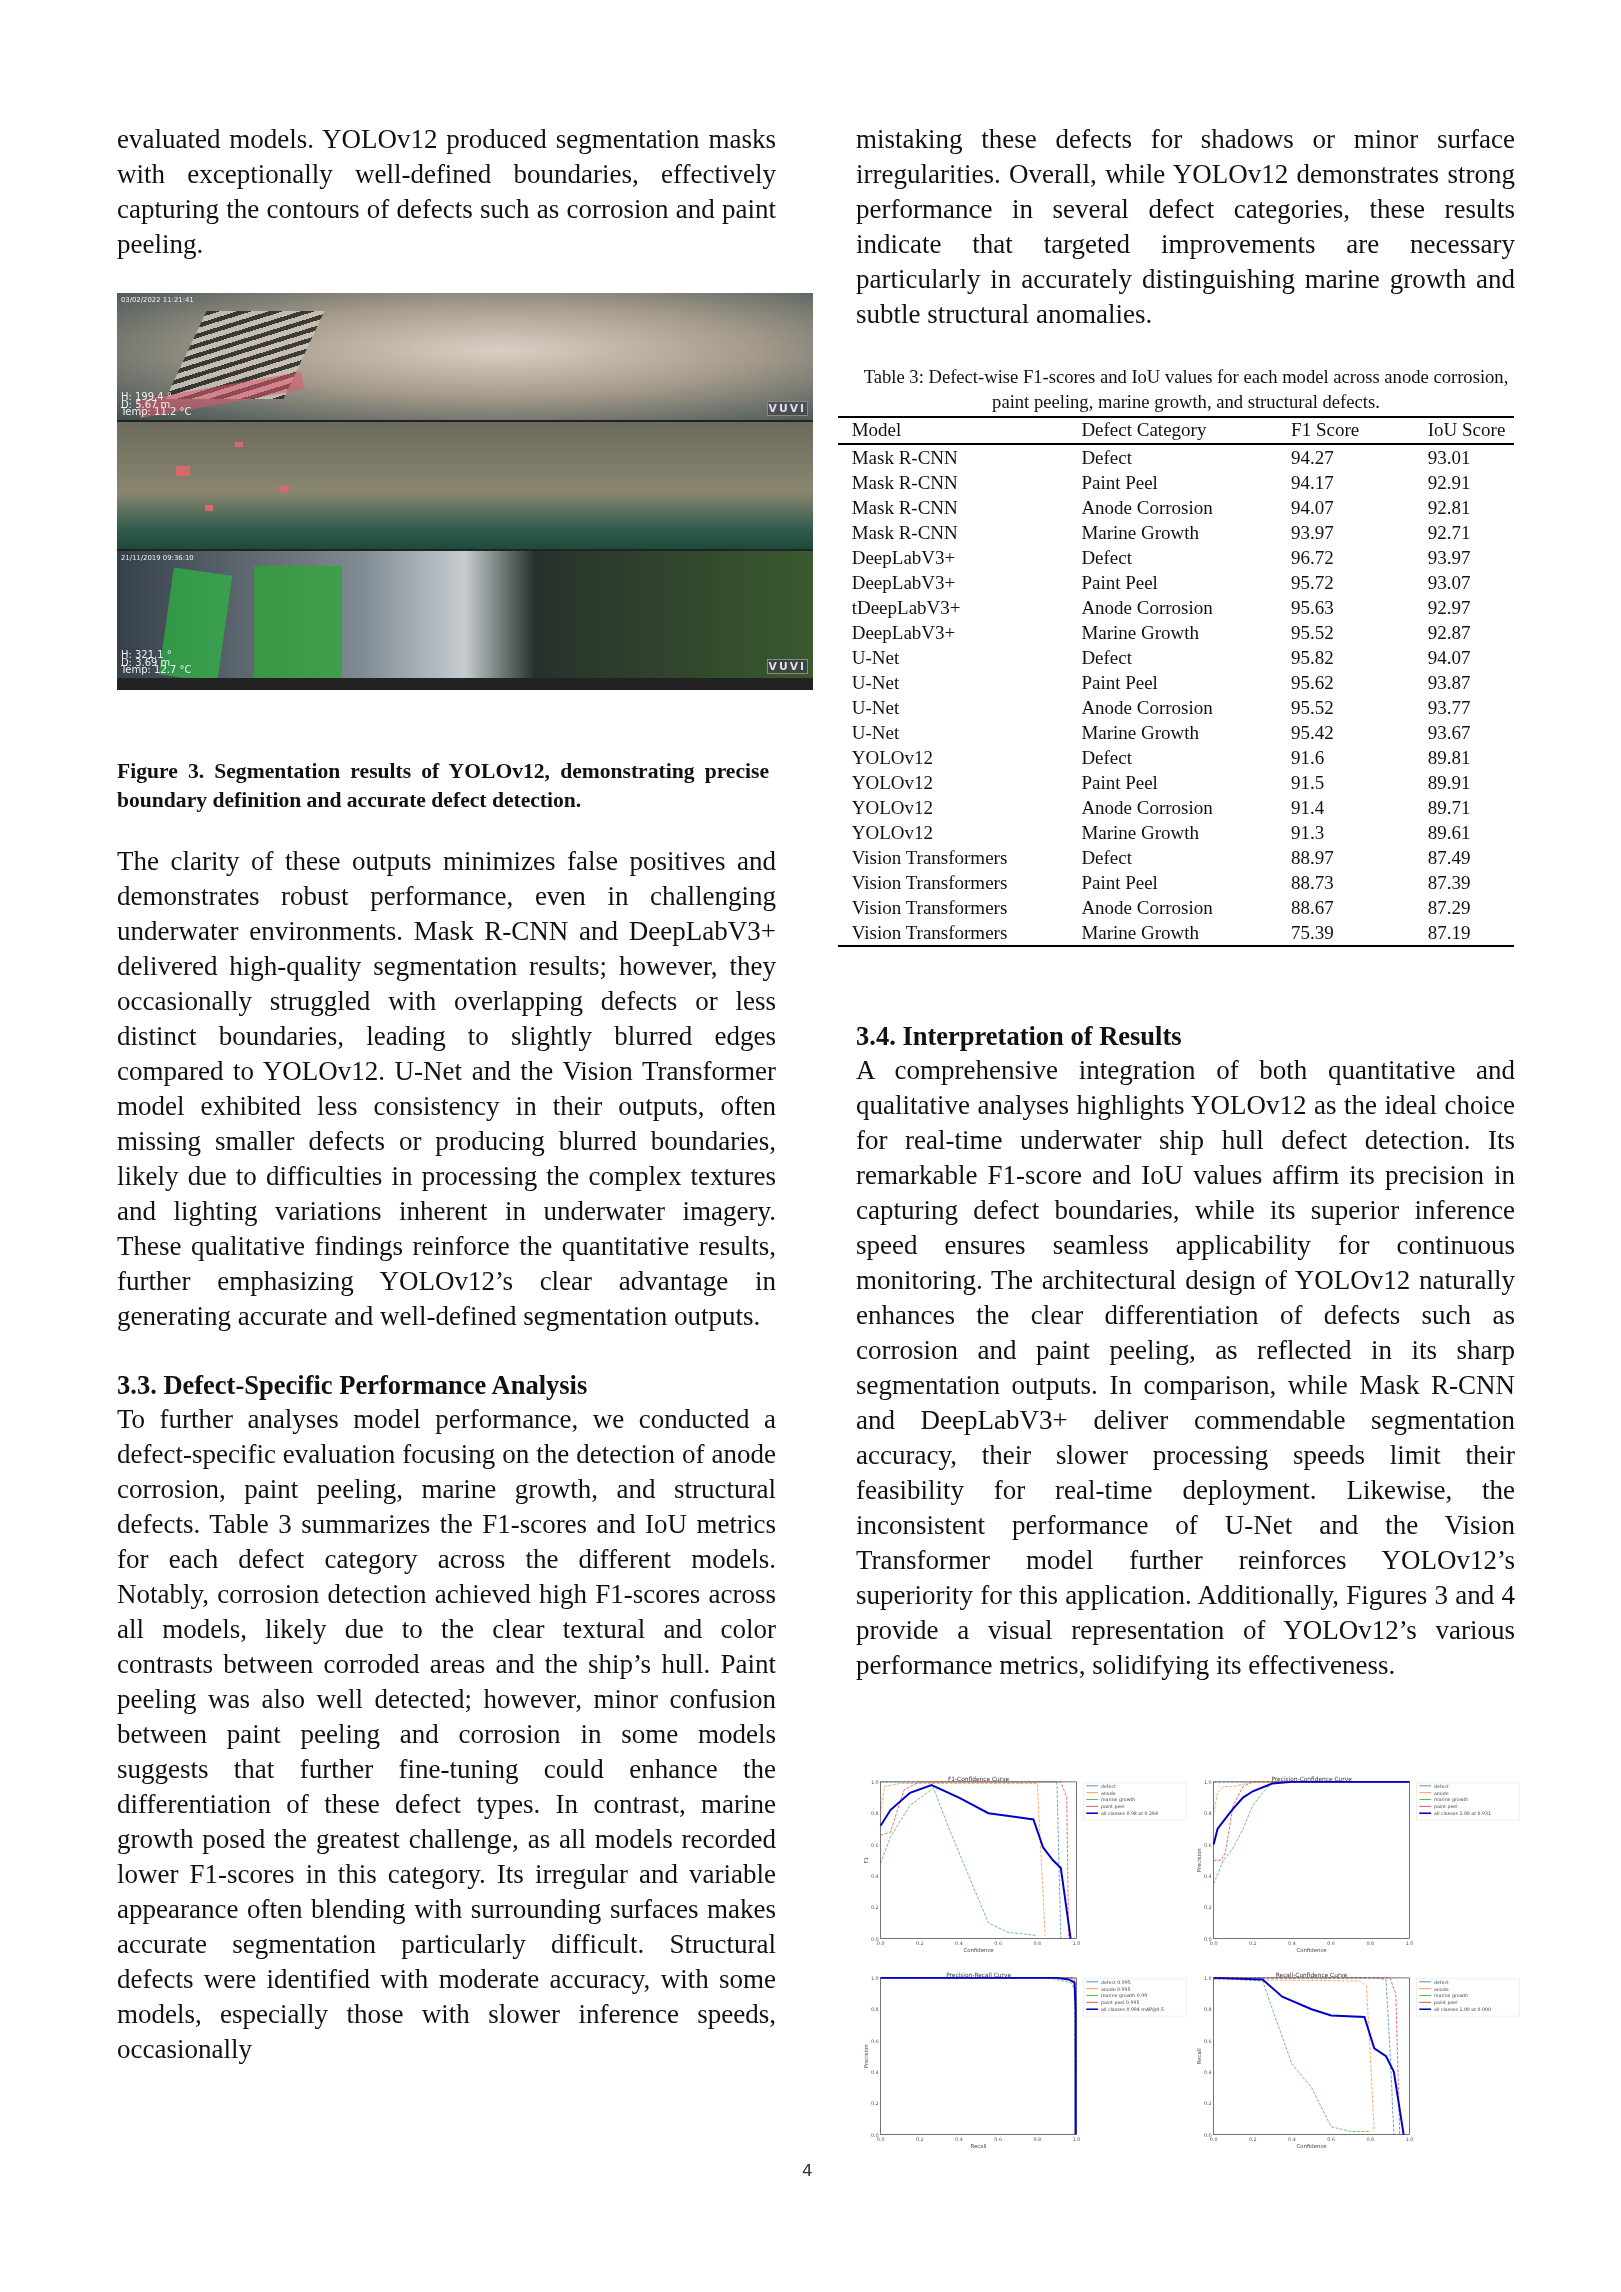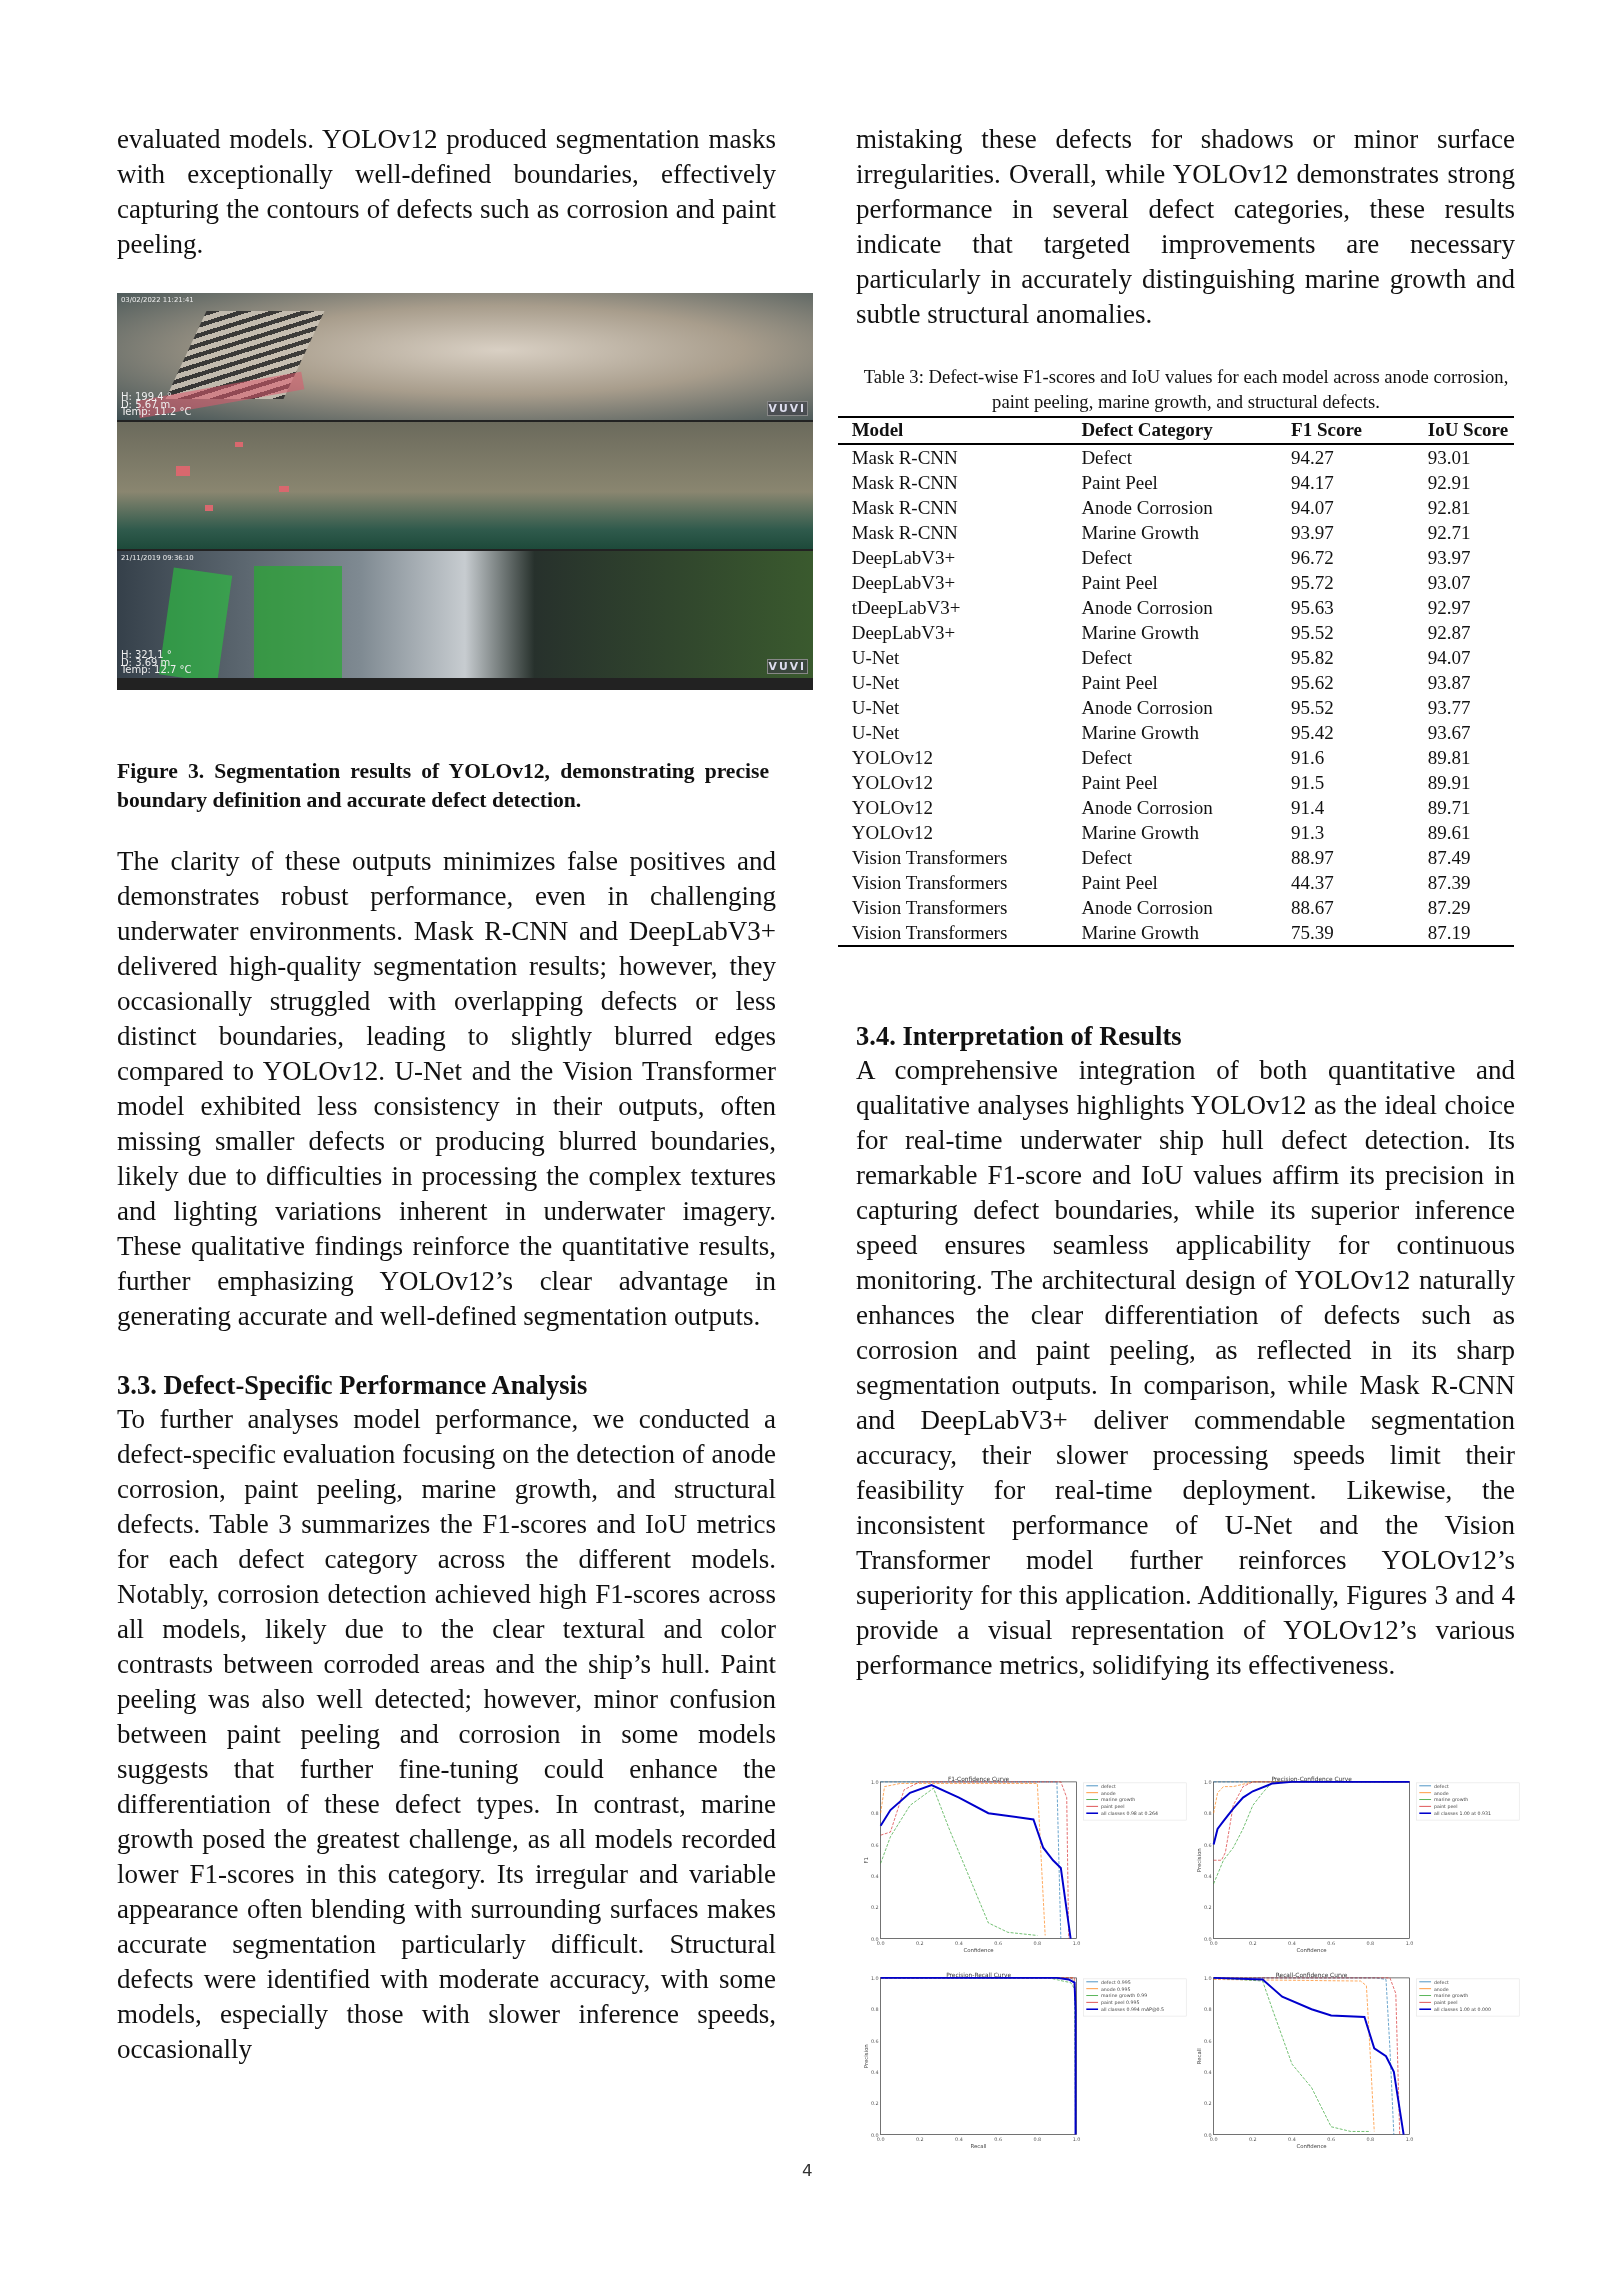--- a/index.html
+++ b/index.html
@@ -12,21 +12,21 @@
   .heading { font-weight: bold; font-size: 26.5px; line-height: 34px; margin: 0; }
   .figure3 { width: 696px; height: 397px; margin: 31px 0 0 0; position: relative; display: grid;
              grid-template-columns: repeat(1, 1fr); grid-template-rows: repeat(3, 1fr); gap: 2px; background: #222; }
   .tile { position: relative; overflow: hidden; }
   .tile .stamp { position: absolute; left: 3.9px; bottom: 3.9px; font-family: "DejaVu Sans", sans-serif; font-size: 10px; color: #eee; line-height: 7.8px; }
   .tile .brand { position: absolute; right: 4.9px; bottom: 3.9px; font-family: "DejaVu Sans", sans-serif; font-size: 10.8px; font-weight: bold; color: #dde; letter-spacing: 2px; border: 1px solid #888; padding: 0 1px; background: rgba(60,60,70,0.6); }
   .tile .ts { position: absolute; left: 3.9px; top: 2.9px; font-family: "DejaVu Sans", sans-serif; font-size: 6.9px; color: #eee; }
   .caption-fig { font-weight: bold; font-size: 21.6px; line-height: 29px; text-align: justify; margin: 69px 7px 0 0; }
   .table-caption { font-size: 18.6px; line-height: 24.5px; text-align: center; margin: 0; position: absolute; left: 843px; top: 365px; width: 686px; }
   table.t3 { position: absolute; left: 838px; top: 416px; width: 676px; border-collapse: collapse; font-size: 19px; }
-  table.t3 th { font-weight: bold; text-align: left; padding: 0 0 0 13.7px; height: 24.5px; border-top: 2.5px solid #000; border-bottom: 2.5px solid #000; }
+  table.t3 th { font-weight: normal; text-align: left; padding: 0 0 0 13.7px; height: 24.5px; border-top: 2.5px solid #000; border-bottom: 2.5px solid #000; }
   table.t3 td { padding: 0 0 0 13.7px; height: 25px; line-height: 25px; }
   table.t3 tbody tr:last-child td { border-bottom: 2.5px solid #000; }
   .pagenum { position: absolute; left: 802px; top: 2160px; font-family: "DejaVu Sans", sans-serif; font-size: 16.7px; color: #333; }
   .charts { position: absolute; left: 863px; top: 1774px; width: 667px; height: 392px; }
   .chart { position: absolute; width: 333px; height: 196px; }
   .chart svg { width: 333px; height: 196px; }
   .chart text { font-family: "DejaVu Sans", sans-serif; }
 </style>
 </head>
 <body>
@@ -226,21 +226,21 @@
       </tr>
       <tr>
         <td>Vision Transformers</td>
         <td>Defect</td>
         <td>88.97</td>
         <td>87.49</td>
       </tr>
       <tr>
         <td>Vision Transformers</td>
         <td>Paint Peel</td>
-        <td>44.37</td>
+        <td>88.73</td>
         <td>87.39</td>
       </tr>
       <tr>
         <td>Vision Transformers</td>
         <td>Anode Corrosion</td>
         <td>88.67</td>
         <td>87.29</td>
       </tr>
       <tr>
         <td>Vision Transformers</td>

